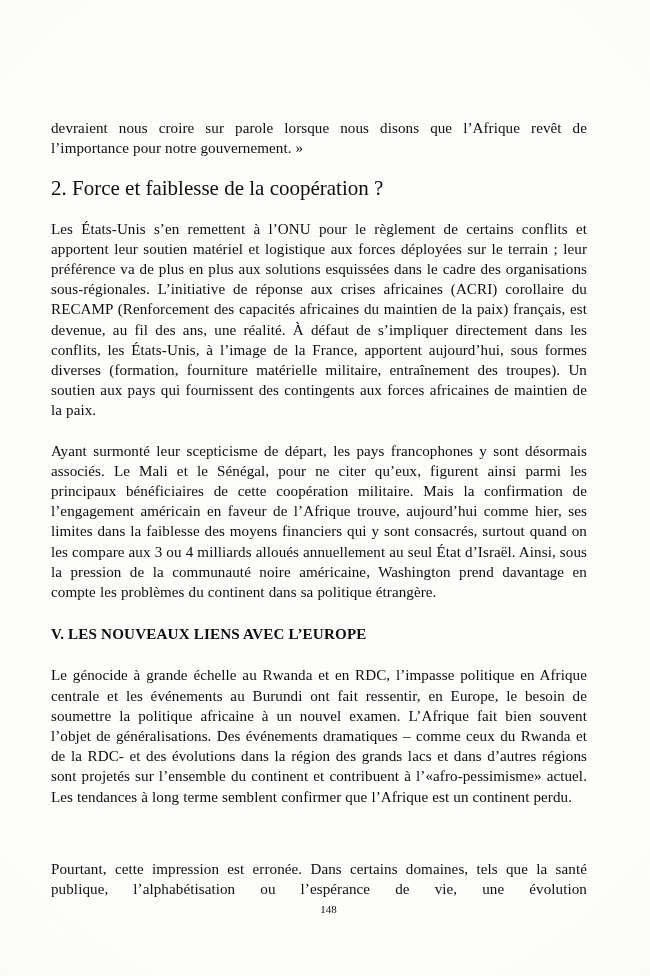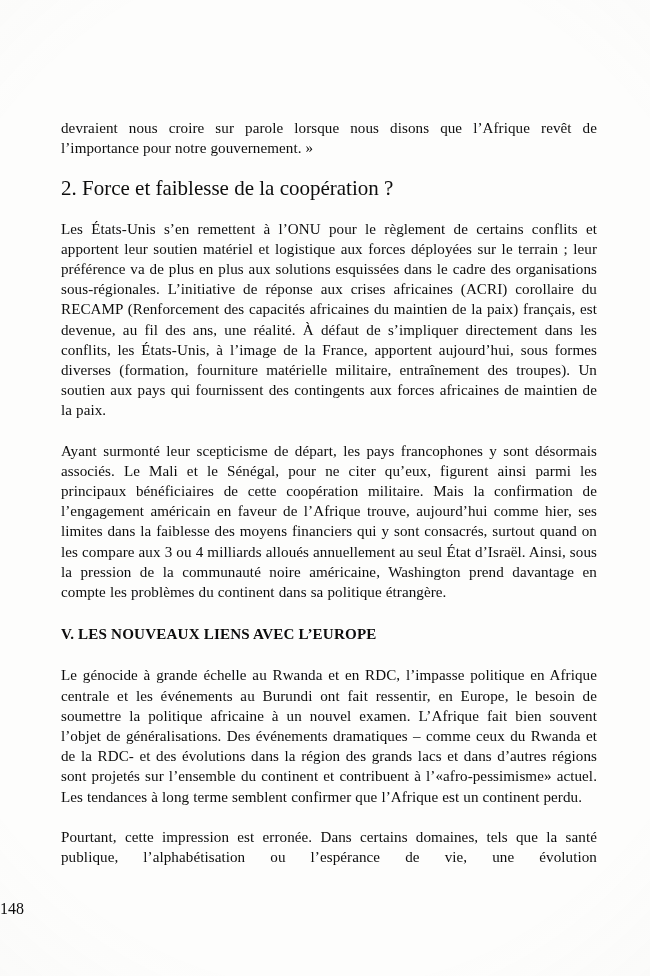--- a/index.html
+++ b/index.html
@@ -31,38 +31,39 @@
     background:
       radial-gradient(ellipse 120% 95% at 50% 48%,
         rgba(255,255,255,0) 55%,
         rgba(148,148,142,0.055) 88%,
         rgba(120,120,115,0.10) 100%);
     mix-blend-mode: multiply;
   }
 
   .text-column {
     position: absolute;
-    left: 61px;
+    left: 51px;
     top: 118px;
     width: 536px;
   }
 
   p.para {
     margin: 0;
     text-align: justify;
     text-justify: inter-word;
     font-size: 15.1px;
     line-height: 20.2px;
     letter-spacing: 0.005em;
     word-spacing: 0.012em;
   }
 
   
   p.para.last-line-stretch {
     text-align: justify;
+    margin-top: 32px;
   }
   p.para.last-line-stretch::after {
     content: "";
     display: inline-block;
     width: 100%;
   }
 
   p.subheading {
     margin: 0;
     text-align: left;
@@ -78,24 +79,25 @@
     letter-spacing: 0.012em;
     text-align: left;
   }
 
   .gap-para    { height: 20px; }
   .gap-head-up { height: 22px; }
   .gap-head-dn { height: 21px; }
 
   .page-number {
     position: absolute;
-    left: 0;
+    left: 7px;
     right: 0;
     top: 899px;
-    font-size: 16px;
+    text-align: center;
+    font-size: 11px;
     line-height: 20px;
     font-family: "Liberation Serif", "DejaVu Serif", serif;
   }
 </style>
 </head>
 <body>
 
 <div class="page">
   <div class="scan-tone"></div>
 

